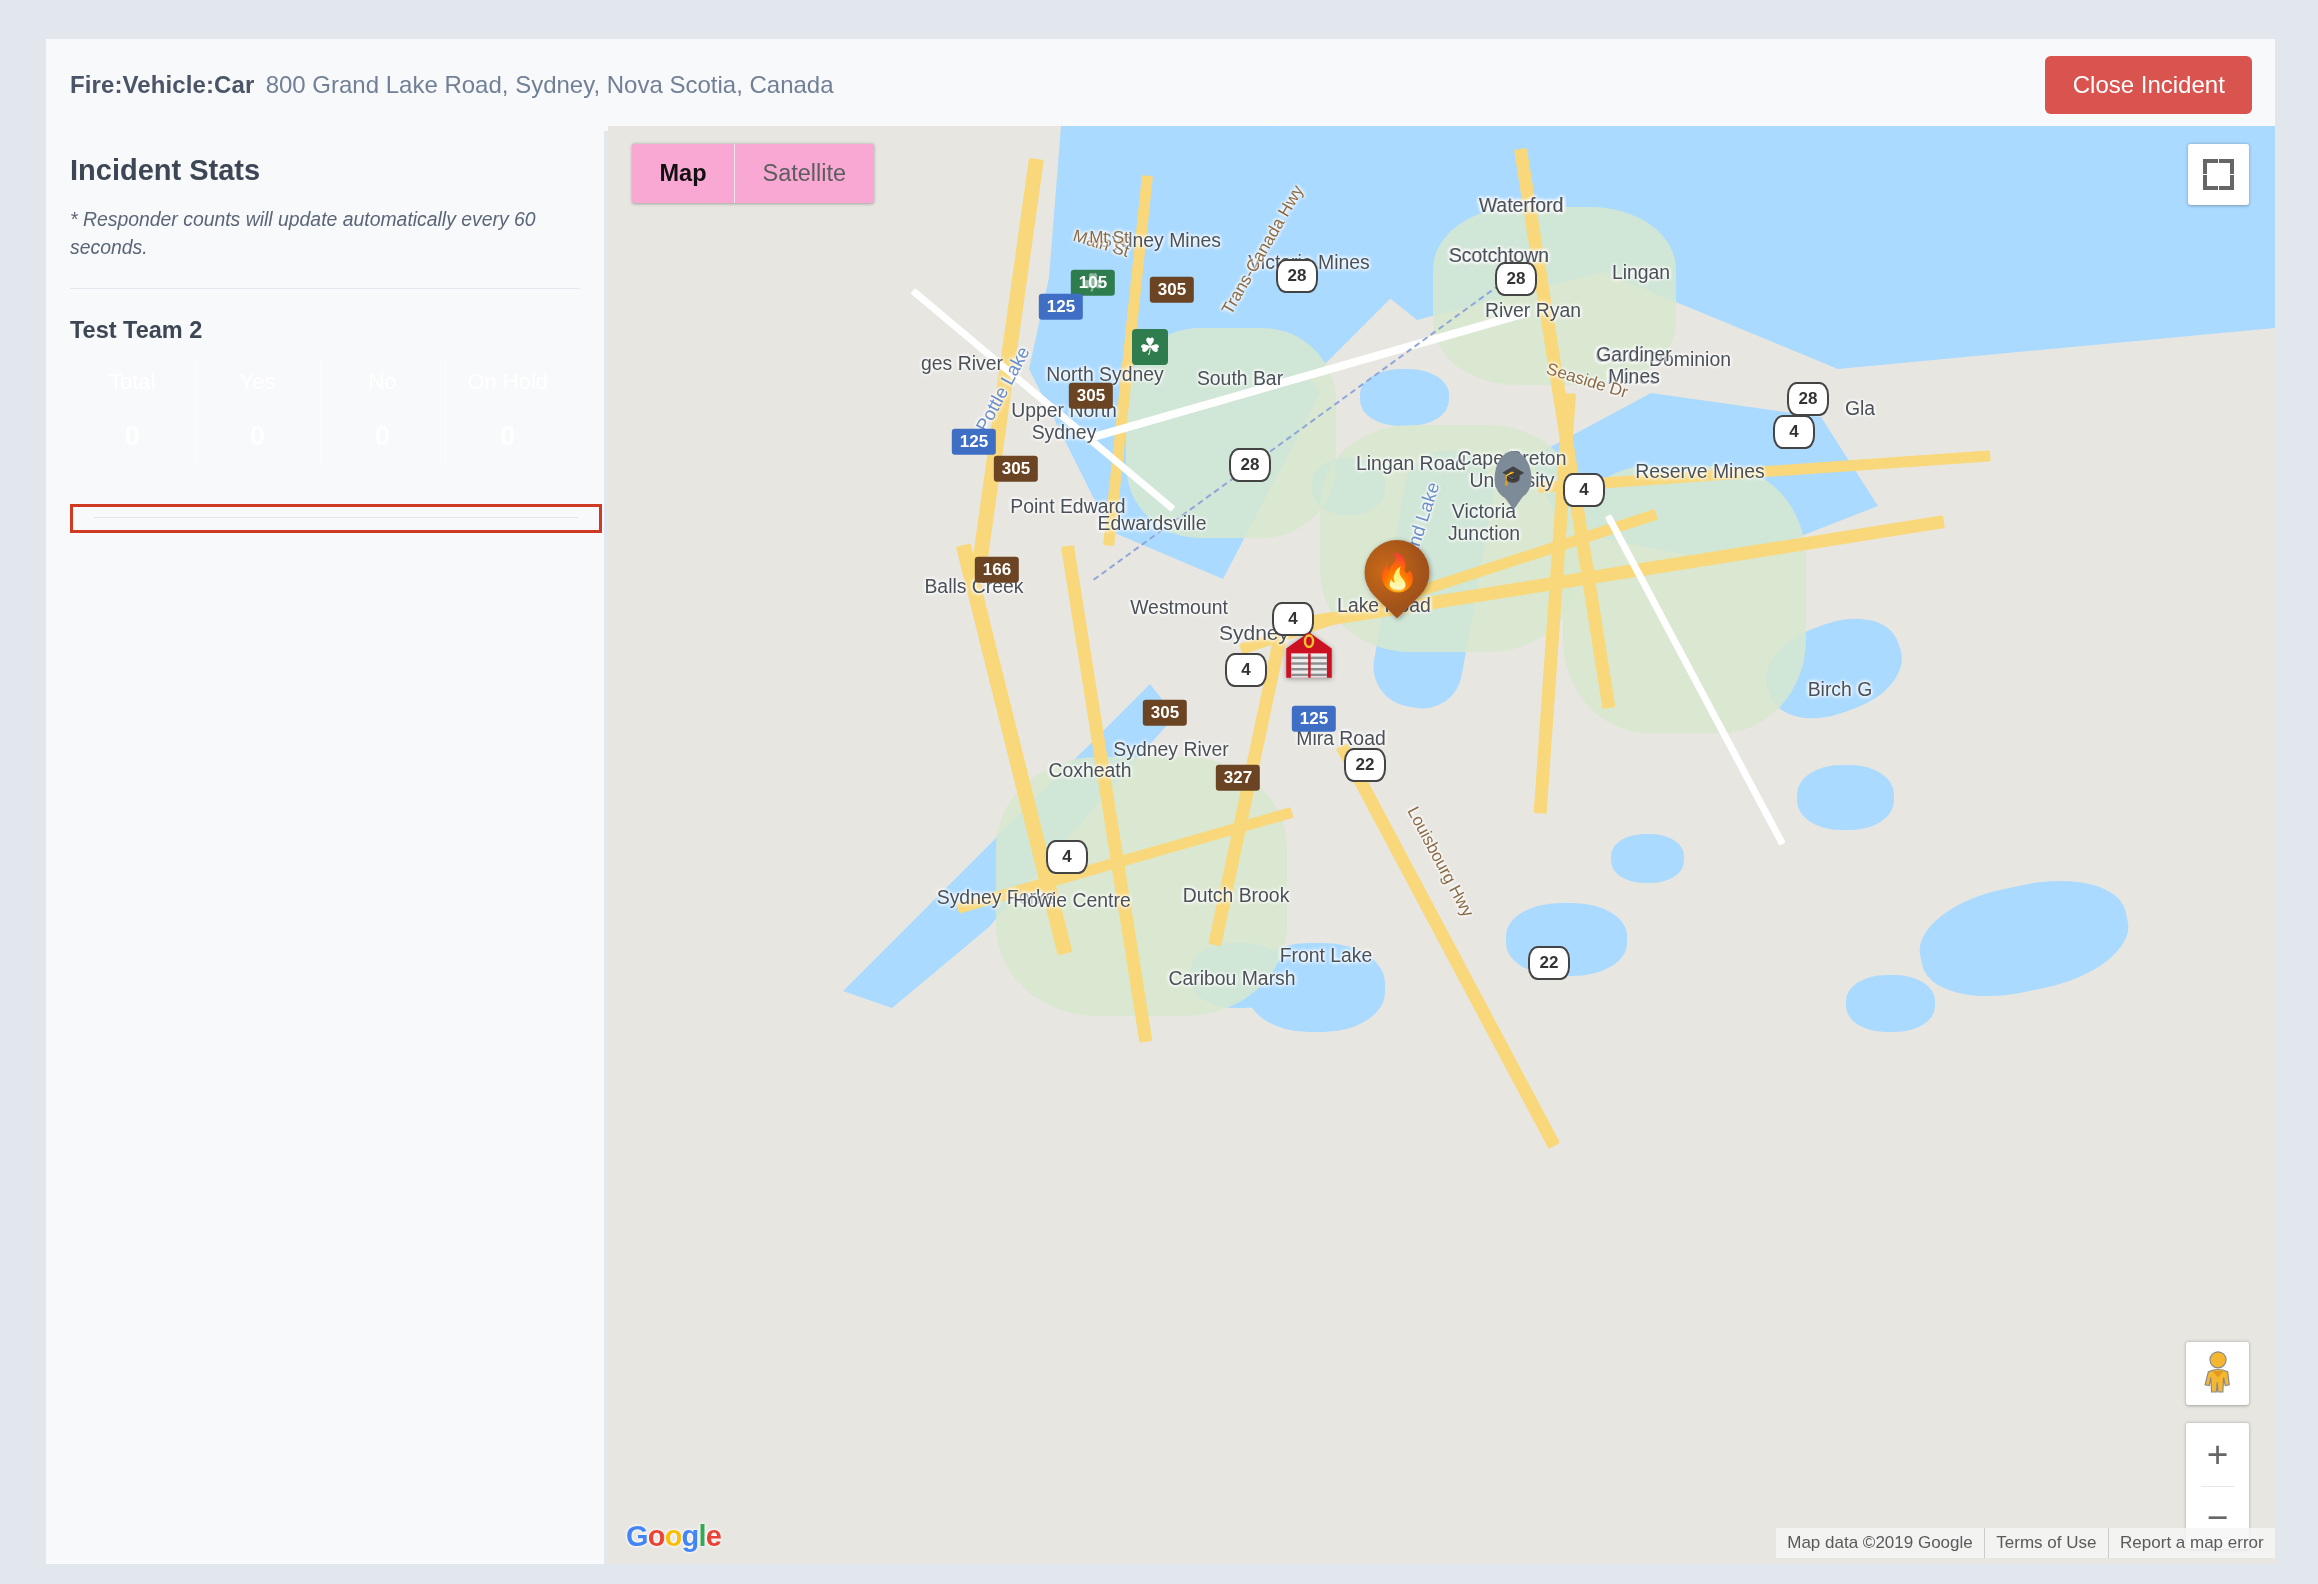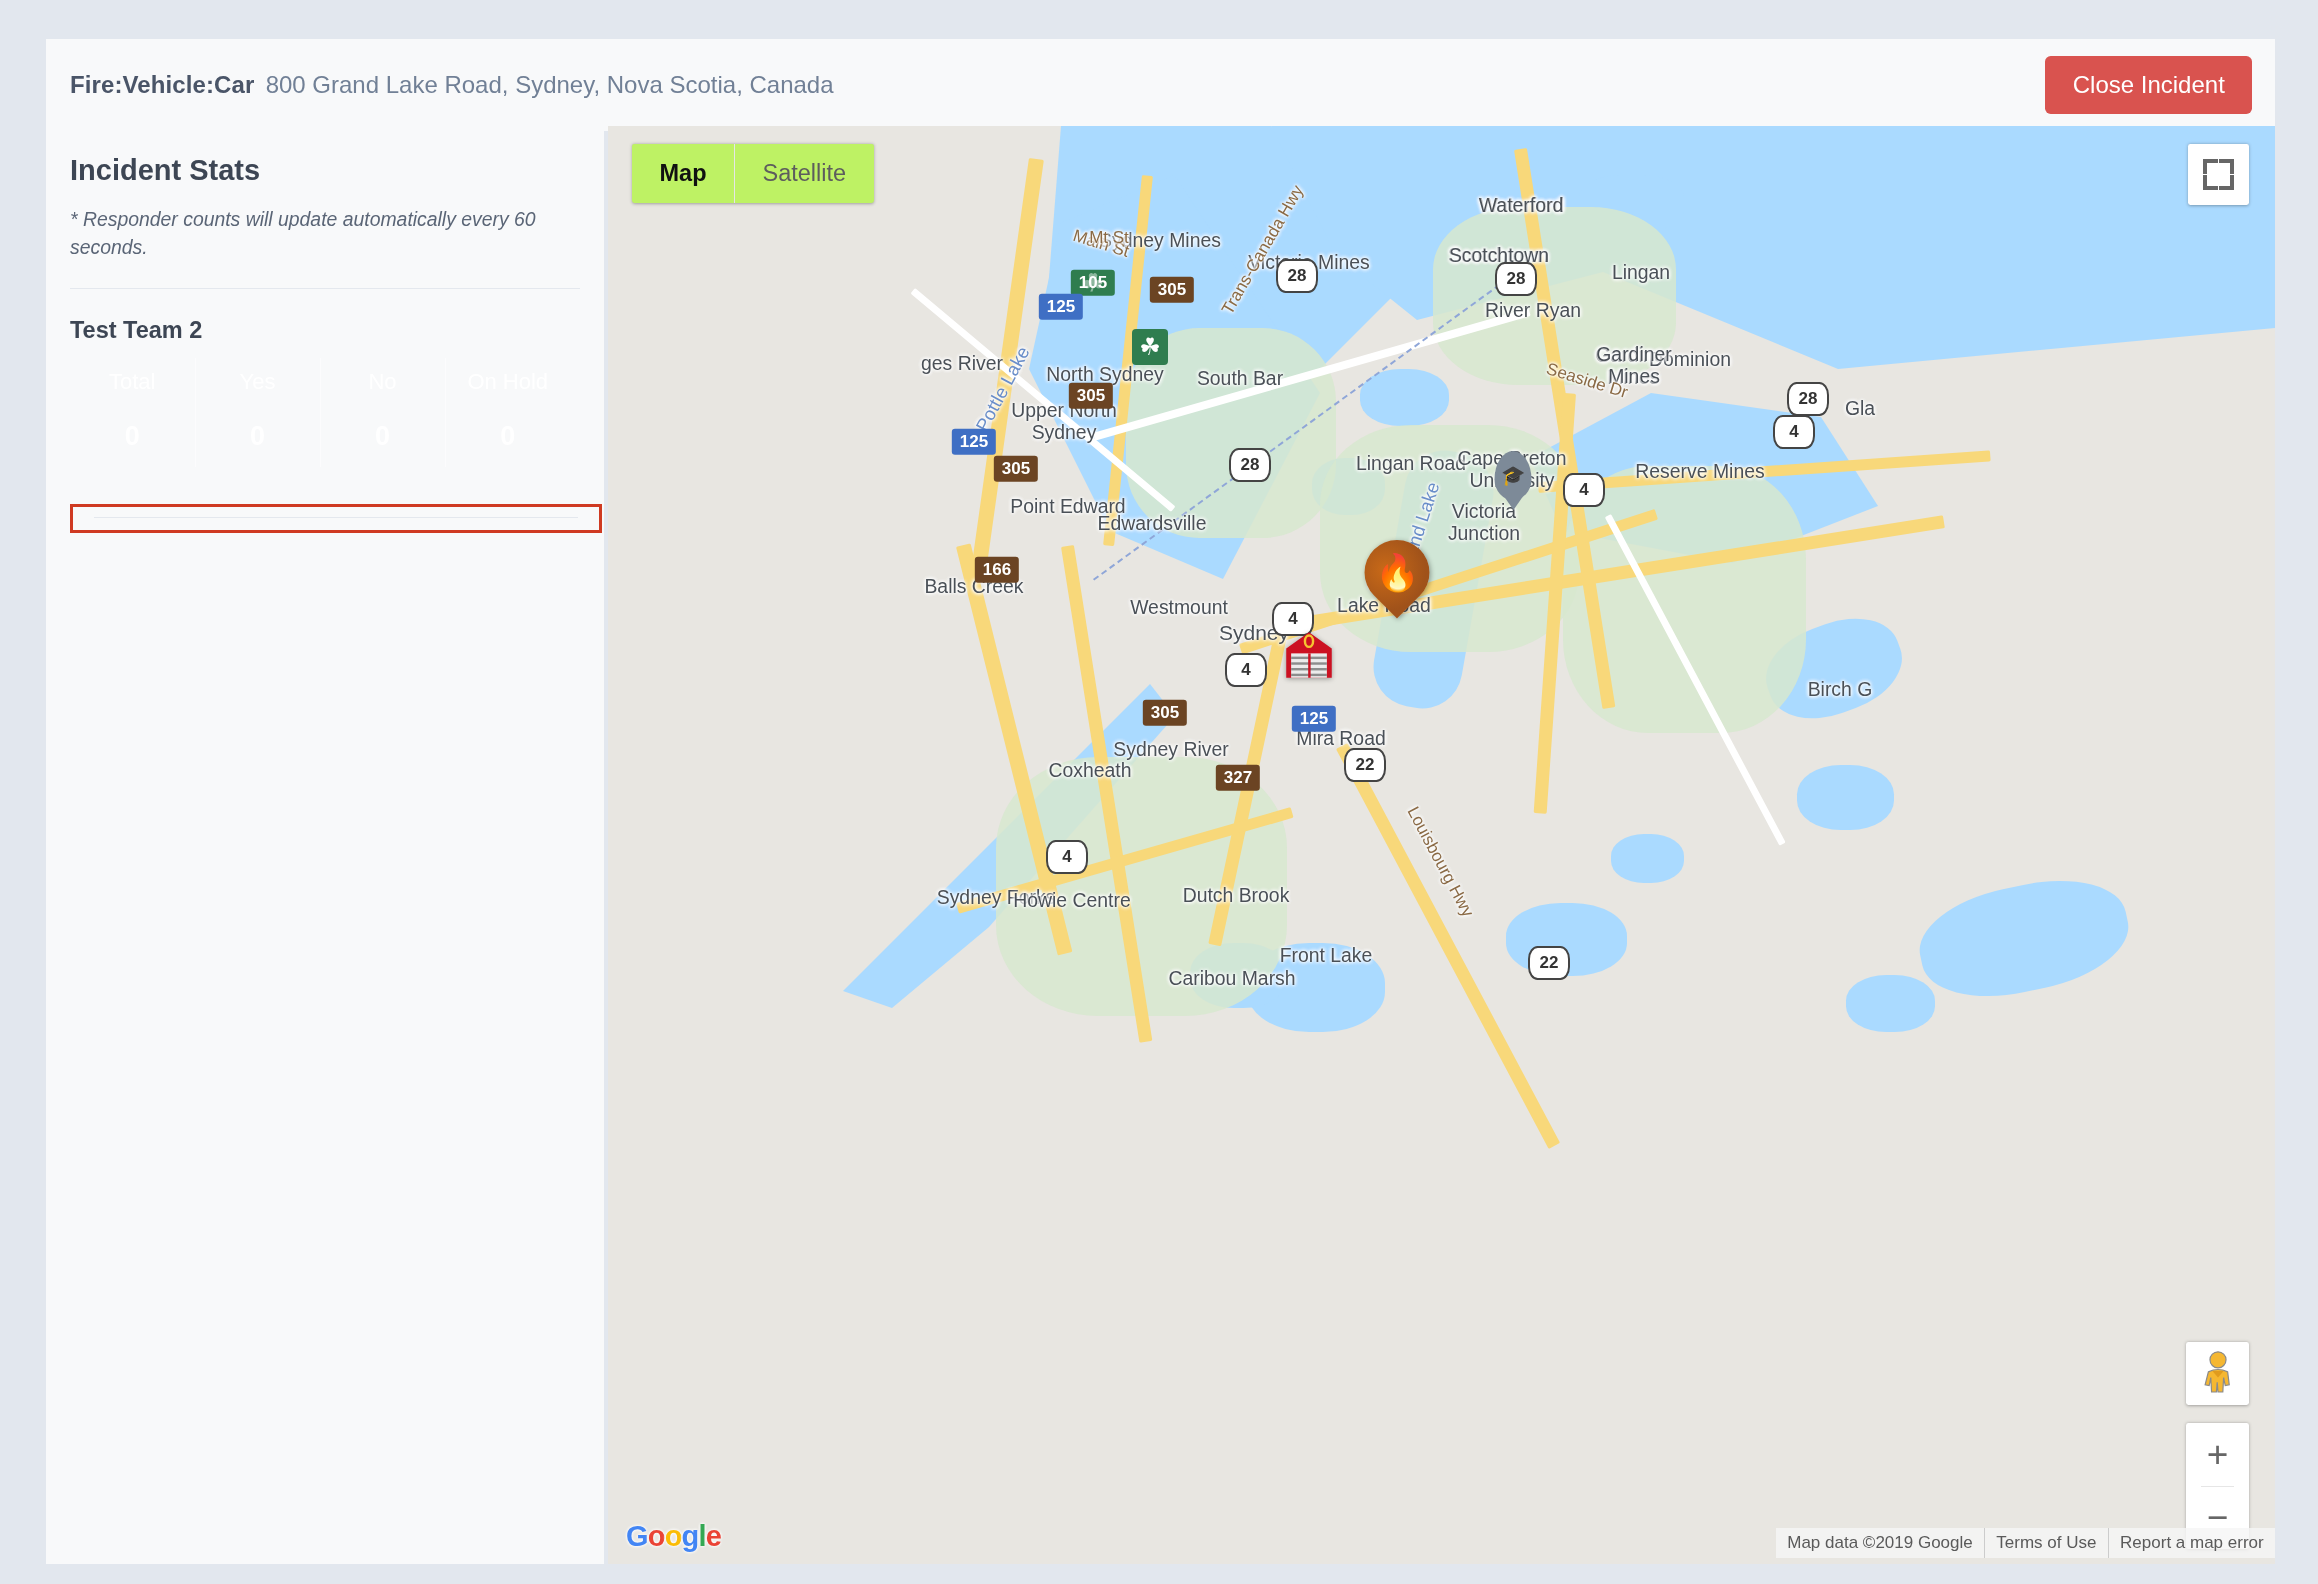--- a/index.html
+++ b/index.html
@@ -94,21 +94,21 @@
     background:#fff; color:#333; border:2.4px solid #444;
     width:42px; height:34px; border-radius:9.7px/13px;
   }
   .shield.green .leaf { position:absolute; left:0; top:0; width:100%; height:100%;
     display:flex; align-items:center; justify-content:center; opacity:.45; font-size:24px; color:#fff; }
   .shield.green span.num { position:relative; z-index:2; }
 
   
   .map-type {
     position:absolute; left:24px; top:18px; display:flex;
-    background:#bef264; border-radius:2.4px; box-shadow:0 0.8px 3.2px rgba(0,0,0,.3);
+    background:#f9a8d4; border-radius:2.4px; box-shadow:0 0.8px 3.2px rgba(0,0,0,.3);
     overflow:hidden;
   }
   .map-type div { padding:16px 27.5px; font-size:23.5px; color:#5d5d5d; cursor:pointer; }
   .map-type div.active { color:#111; font-weight:bold; }
   .map-type div + div { border-left:0.8px solid #e6e6e6; }
 
   .fs-btn {
     position:absolute; right:26px; top:18px; width:61px; height:61px;
     background:#fff; border-radius:2.4px; box-shadow:0 0.8px 3.2px rgba(0,0,0,.3);
     cursor:pointer;

